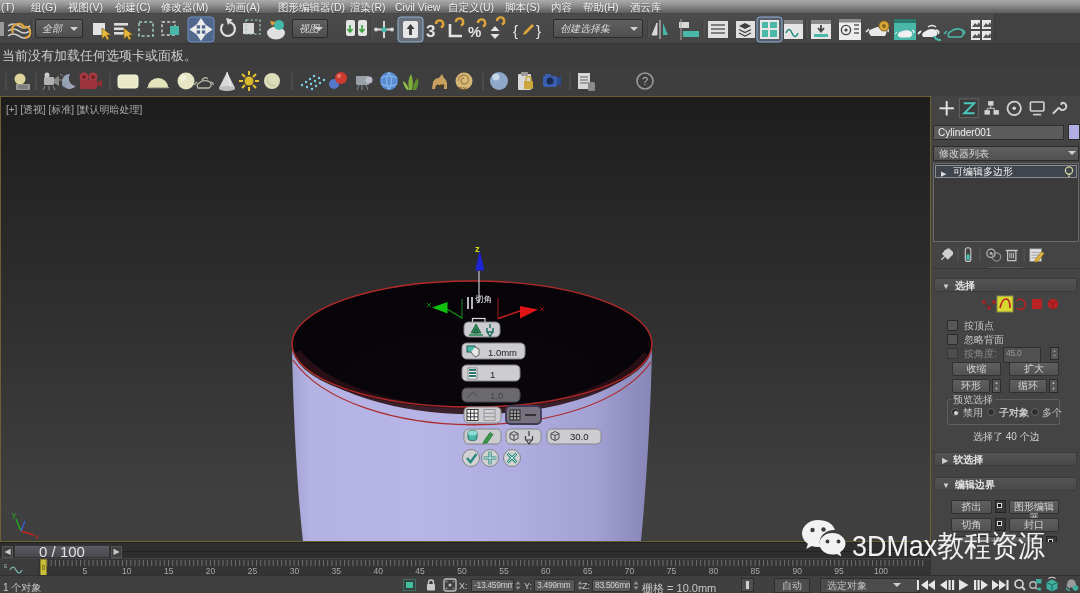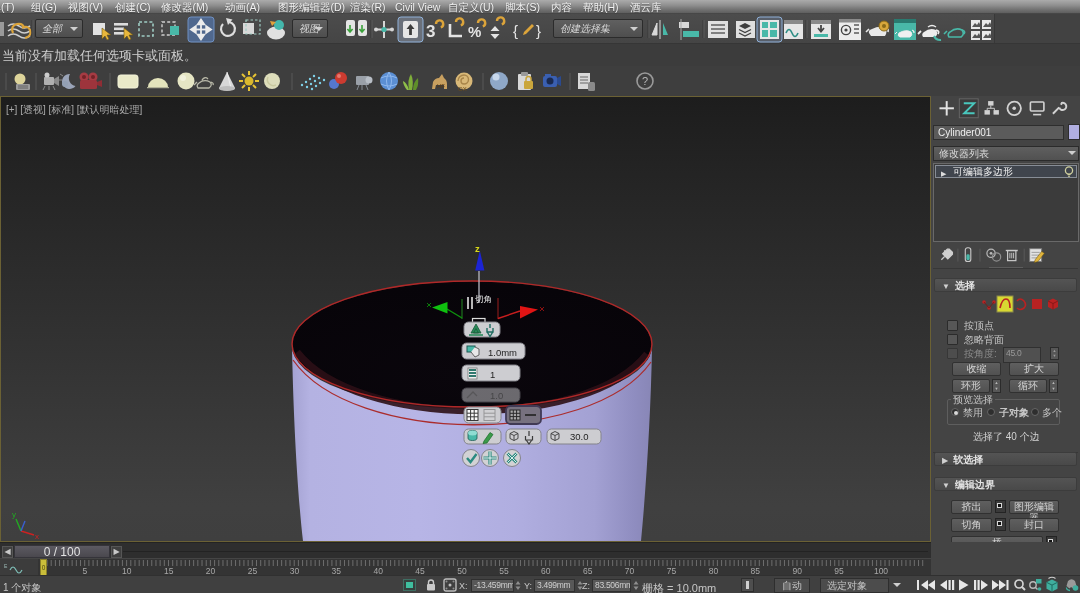--- a/index.html
+++ b/index.html
@@ -542,21 +542,21 @@
       <div style="left:115px;top:440px;width:11px;height:13px;background:#3a3a3a;border:1px solid #242424;"></div>
       <div style="left:117px;top:443px;width:5px;height:5px;border:1.5px solid #d8d8d8;background:#111;"></div>
       <div class="btn" style="left:22px;top:458px;width:105px;height:13px;font-size:9px;line-height:11px;color:#c9c9c9;">利用所选内容创建图形</div>
       <div class="btn" style="left:22px;top:475px;width:105px;height:13px;"></div>
 </div>
 
 <div class="a" style="left:931px;top:542px;width:149px;height:33px;background:#444444;"></div>
 
 <div id="timeslider">
 <div class="a" style="left:2px;top:3px;width:11px;height:12px;background:#3f3f3f;border:1px solid #565656;color:#c9c9c9;font-size:8px;line-height:10px;text-align:center;">◀</div>
-<div class="a" style="left:14px;top:2px;width:96px;height:13px;background:linear-gradient(#5c5a62,#4a484e);border:1px solid #35343a;color:#e2e2e2;font-size:12px;line-height:12px;text-align:center;">0 / 100</div>
+<div class="a" style="left:14px;top:2px;width:96px;height:13px;background:linear-gradient(#5c5a62,#4a484e);border:1px solid #35343a;color:#e2e2e2;font-size:15px;line-height:12px;text-align:center;">0 / 100</div>
 <div class="a" style="left:111px;top:3px;width:11px;height:12px;background:#3f3f3f;border:1px solid #565656;color:#c9c9c9;font-size:8px;line-height:10px;text-align:center;">▶</div>
 <div class="a" style="left:123px;top:8px;width:805px;height:1px;background:#232323;"></div>
 </div>
 
 <div id="trackbar">
 <div class="a" style="left:0;top:0;width:38px;height:17px;background:#3c3c3c;"></div>
 <svg width="931" height="17" style="position:absolute;left:0;top:0">
 <path d="M10 11 q3 -6 6 0 q3 6 6 0" stroke="#7fbfb8" fill="none" stroke-width="1.2"></path>
         <text x="4" y="9" font-size="5" fill="#9ab8b4" font-family="Liberation Sans">E</text>
         <path d="M47.00 1 L47.00 7 M51.19 1 L51.19 7 M55.38 1 L55.38 7 M59.57 1 L59.57 7 M63.76 1 L63.76 7 M67.95 1 L67.95 7 M72.14 1 L72.14 7 M76.33 1 L76.33 7 M80.52 1 L80.52 7 M84.71 1 L84.71 7 M88.90 1 L88.90 7 M93.09 1 L93.09 7 M97.28 1 L97.28 7 M101.47 1 L101.47 7 M105.66 1 L105.66 7 M109.85 1 L109.85 7 M114.04 1 L114.04 7 M118.23 1 L118.23 7 M122.42 1 L122.42 7 M126.61 1 L126.61 7 M130.80 1 L130.80 7 M134.99 1 L134.99 7 M139.18 1 L139.18 7 M143.37 1 L143.37 7 M147.56 1 L147.56 7 M151.75 1 L151.75 7 M155.94 1 L155.94 7 M160.13 1 L160.13 7 M164.32 1 L164.32 7 M168.51 1 L168.51 7 M172.70 1 L172.70 7 M176.89 1 L176.89 7 M181.08 1 L181.08 7 M185.27 1 L185.27 7 M189.46 1 L189.46 7 M193.65 1 L193.65 7 M197.84 1 L197.84 7 M202.03 1 L202.03 7 M206.22 1 L206.22 7 M210.41 1 L210.41 7 M214.60 1 L214.60 7 M218.79 1 L218.79 7 M222.98 1 L222.98 7 M227.17 1 L227.17 7 M231.36 1 L231.36 7 M235.55 1 L235.55 7 M239.74 1 L239.74 7 M243.93 1 L243.93 7 M248.12 1 L248.12 7 M252.31 1 L252.31 7 M256.50 1 L256.50 7 M260.69 1 L260.69 7 M264.88 1 L264.88 7 M269.07 1 L269.07 7 M273.26 1 L273.26 7 M277.45 1 L277.45 7 M281.64 1 L281.64 7 M285.83 1 L285.83 7 M290.02 1 L290.02 7 M294.21 1 L294.21 7 M298.40 1 L298.40 7 M302.59 1 L302.59 7 M306.78 1 L306.78 7 M310.97 1 L310.97 7 M315.16 1 L315.16 7 M319.35 1 L319.35 7 M323.54 1 L323.54 7 M327.73 1 L327.73 7 M331.92 1 L331.92 7 M336.11 1 L336.11 7 M340.30 1 L340.30 7 M344.49 1 L344.49 7 M348.68 1 L348.68 7 M352.87 1 L352.87 7 M357.06 1 L357.06 7 M361.25 1 L361.25 7 M365.44 1 L365.44 7 M369.63 1 L369.63 7 M373.82 1 L373.82 7 M378.01 1 L378.01 7 M382.20 1 L382.20 7 M386.39 1 L386.39 7 M390.58 1 L390.58 7 M394.77 1 L394.77 7 M398.96 1 L398.96 7 M403.15 1 L403.15 7 M407.34 1 L407.34 7 M411.53 1 L411.53 7 M415.72 1 L415.72 7 M419.91 1 L419.91 7 M424.10 1 L424.10 7 M428.29 1 L428.29 7 M432.48 1 L432.48 7 M436.67 1 L436.67 7 M440.86 1 L440.86 7 M445.05 1 L445.05 7 M449.24 1 L449.24 7 M453.43 1 L453.43 7 M457.62 1 L457.62 7 M461.81 1 L461.81 7 M466.00 1 L466.00 7 M470.19 1 L470.19 7 M474.38 1 L474.38 7 M478.57 1 L478.57 7 M482.76 1 L482.76 7 M486.95 1 L486.95 7 M491.14 1 L491.14 7 M495.33 1 L495.33 7 M499.52 1 L499.52 7 M503.71 1 L503.71 7 M507.90 1 L507.90 7 M512.09 1 L512.09 7 M516.28 1 L516.28 7 M520.47 1 L520.47 7 M524.66 1 L524.66 7 M528.85 1 L528.85 7 M533.04 1 L533.04 7 M537.23 1 L537.23 7 M541.42 1 L541.42 7 M545.61 1 L545.61 7 M549.80 1 L549.80 7 M553.99 1 L553.99 7 M558.18 1 L558.18 7 M562.37 1 L562.37 7 M566.56 1 L566.56 7 M570.75 1 L570.75 7 M574.94 1 L574.94 7 M579.13 1 L579.13 7 M583.32 1 L583.32 7 M587.51 1 L587.51 7 M591.70 1 L591.70 7 M595.89 1 L595.89 7 M600.08 1 L600.08 7 M604.27 1 L604.27 7 M608.46 1 L608.46 7 M612.65 1 L612.65 7 M616.84 1 L616.84 7 M621.03 1 L621.03 7 M625.22 1 L625.22 7 M629.41 1 L629.41 7 M633.60 1 L633.60 7 M637.79 1 L637.79 7 M641.98 1 L641.98 7 M646.17 1 L646.17 7 M650.36 1 L650.36 7 M654.55 1 L654.55 7 M658.74 1 L658.74 7 M662.93 1 L662.93 7 M667.12 1 L667.12 7 M671.31 1 L671.31 7 M675.50 1 L675.50 7 M679.69 1 L679.69 7 M683.88 1 L683.88 7 M688.07 1 L688.07 7 M692.26 1 L692.26 7 M696.45 1 L696.45 7 M700.64 1 L700.64 7 M704.83 1 L704.83 7 M709.02 1 L709.02 7 M713.21 1 L713.21 7 M717.40 1 L717.40 7 M721.59 1 L721.59 7 M725.78 1 L725.78 7 M729.97 1 L729.97 7 M734.16 1 L734.16 7 M738.35 1 L738.35 7 M742.54 1 L742.54 7 M746.73 1 L746.73 7 M750.92 1 L750.92 7 M755.11 1 L755.11 7 M759.30 1 L759.30 7 M763.49 1 L763.49 7 M767.68 1 L767.68 7 M771.87 1 L771.87 7 M776.06 1 L776.06 7 M780.25 1 L780.25 7 M784.44 1 L784.44 7 M788.63 1 L788.63 7 M792.82 1 L792.82 7 M797.01 1 L797.01 7 M801.20 1 L801.20 7 M805.39 1 L805.39 7 M809.58 1 L809.58 7 M813.77 1 L813.77 7 M817.96 1 L817.96 7 M822.15 1 L822.15 7 M826.34 1 L826.34 7 M830.53 1 L830.53 7 M834.72 1 L834.72 7 M838.91 1 L838.91 7 M843.10 1 L843.10 7 M847.29 1 L847.29 7 M851.48 1 L851.48 7 M855.67 1 L855.67 7 M859.86 1 L859.86 7 M864.05 1 L864.05 7 M868.24 1 L868.24 7 M872.43 1 L872.43 7 M876.62 1 L876.62 7 M880.81 1 L880.81 7 M885.00 1 L885.00 7 M889.19 1 L889.19 7 M893.38 1 L893.38 7 M897.57 1 L897.57 7 M901.76 1 L901.76 7 M905.95 1 L905.95 7 M910.14 1 L910.14 7 M914.33 1 L914.33 7 M918.52 1 L918.52 7 M922.71 1 L922.71 7" stroke="#6e6e6e" stroke-width="1"></path>
@@ -615,21 +615,21 @@
       </svg>
       <div style="left:582px;top:5px;font-size:9px;">Z:</div>
       <div class="fld" style="left:592px;top:3px;width:39px;height:13px;">83.506mm</div>
       <svg width="8" height="13" style="position:absolute;left:632px;top:3px;">
         <path d="M4 2 l2.5 3.5 -5 0 z M4 11 l2.5 -3.5 -5 0 z" fill="#8e8e8e"></path>
       </svg>
       <div style="left:642px;top:5px;font-size:11px;">栅格 = 10.0mm</div>
       <div style="left:741px;top:2px;width:13px;height:14px;background:#4e4e4e;border:1px solid #2e2e2e;"></div>
       <div style="left:746px;top:5px;width:3px;height:8px;background:#d0d0d0;"></div>
       <div style="left:774px;top:2px;width:36px;height:15px;background:#4c4c4c;border:1px solid #2e2e2e;text-align:center;line-height:13px;">自动</div>
-      <div style="left:820px;top:2px;width:69px;height:15px;background:#4c4c4c;border:1px solid #2e2e2e;line-height:13px;padding-left:6px;">选定对象</div>
+      <div style="left:820px;top:2px;width:99px;height:15px;background:#4c4c4c;border:1px solid #2e2e2e;line-height:13px;padding-left:6px;">选定对象</div>
       <div style="left:893px;top:7px;width:0;height:0;border:4px solid transparent;border-top-color:#cfcfcf;"></div>
       <svg width="175" height="18" style="position:absolute;left:905px;top:0;">
 <g fill="#e6e6e6">
           <rect x="12" y="4" width="2" height="10"></rect>
           <path d="M23 4 l-7 5 7 5 z M30 4 l-7 5 7 5 z"></path>
           <path d="M42 4 l-7 5 7 5 z"></path>
           <rect x="43.5" y="4" width="2.2" height="10"></rect>
           <rect x="47" y="4" width="2.2" height="10"></rect>
           <path d="M54 3.5 l9.5 5.5 -9.5 5.5 z"></path>
           <rect x="69" y="4" width="2.2" height="10"></rect>
@@ -646,13 +646,26 @@
         <circle cx="134.5" cy="13" r="1.8" fill="#3fae9e"></circle>
         <path d="M147 3.5 l5.5 2.8 0 6.4 -5.5 2.8 -5.5 -2.8 0 -6.4 z" fill="#3fae9e"></path>
         <path d="M141.5 6.3 l5.5 2.8 5.5 -2.8 m-5.5 2.8 l0 6.4" stroke="#1d6b60" stroke-width="1" fill="none"></path>
         <path d="M143.5 2.5 a6 6 0 0 1 7 0" stroke="#cfcfcf" stroke-width="1.1" fill="none"></path>
         <path d="M163 5 q3.5 -3.5 7 0 l1.5 5 -3.5 2.5 q-1.8 -2.5 -3.5 0 l-3 -2.5 z" fill="#9a9a9a"></path>
         <circle cx="170.5" cy="12" r="2.8" fill="#3fae9e"></circle>
         <path d="M161.5 11.5 a4 3 0 0 0 3.5 3" stroke="#3fae9e" stroke-width="1.3" fill="none"></path>
 </svg>
     </div>
 
+<div id="wm"><svg width="284" height="56" viewBox="0 0 284 56">
+<g fill="#f2f2f2">
+          <path d="M22 10 C13.2 10 6 16 6 23.5 c0 4.2 2.3 7.9 5.9 10.3 l-1.6 5.2 5.4 -3 c1.9 0.6 4 0.9 6.3 0.9 0.8 0 1.6 -0.1 2.4 -0.2 -0.5 -1.3 -0.8 -2.7 -0.8 -4.1 0 -6.9 6.4 -12.5 14.3 -12.5 0.3 0 0.7 0 1 0 C37.6 14 30.5 10 22 10 z"></path>
+          <path d="M36.5 23 c-7.2 0 -13 4.8 -13 10.8 0 6 5.8 10.8 13 10.8 1.5 0 3 -0.2 4.3 -0.6 l4.6 2.6 -1.3 -4.4 c3.2 -2 5.4 -5 5.4 -8.4 0 -6 -5.8 -10.8 -13 -10.8 z"></path>
+        </g>
+        <g fill="#3c3c3c">
+          <circle cx="16.5" cy="20" r="2.2"></circle>
+          <circle cx="27.5" cy="19.5" r="2.2"></circle>
+          <circle cx="31.5" cy="31.5" r="1.9"></circle>
+          <circle cx="42.5" cy="31.5" r="1.9"></circle>
+        </g>
+        <text x="56" y="46" font-size="30" fill="#f2f2f2" font-family="Liberation Sans" textLength="193" lengthAdjust="spacingAndGlyphs">3DMax教程资源</text>
+</svg></div>
 
 </div>
 </body></html>

